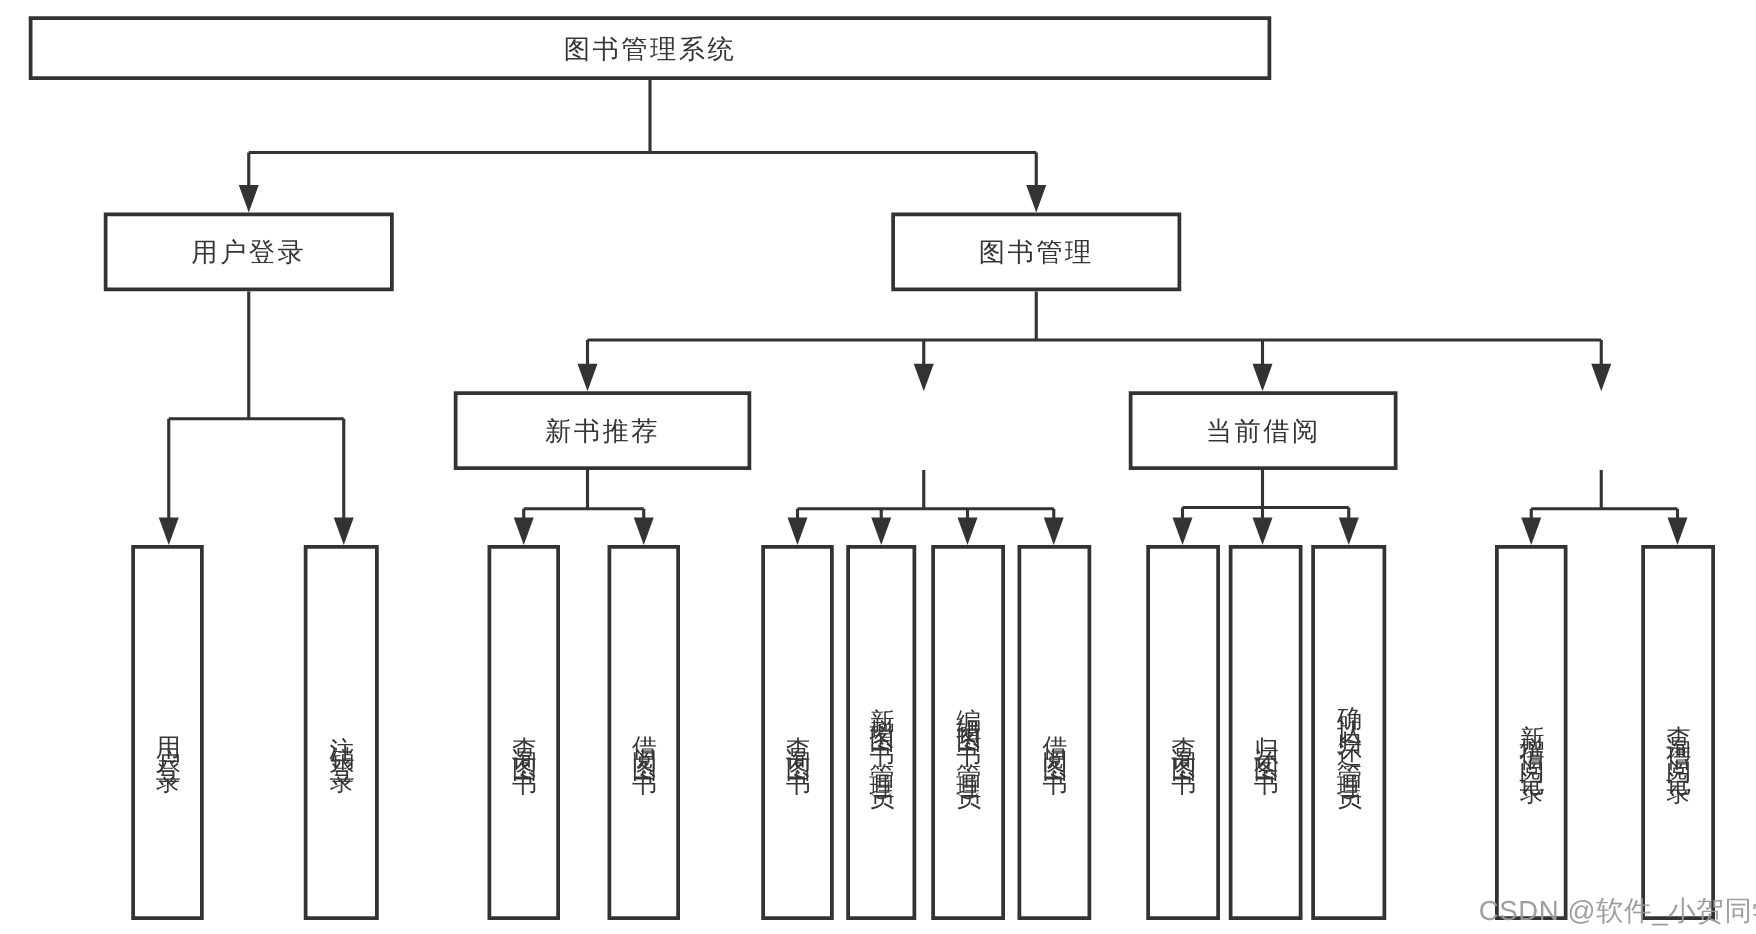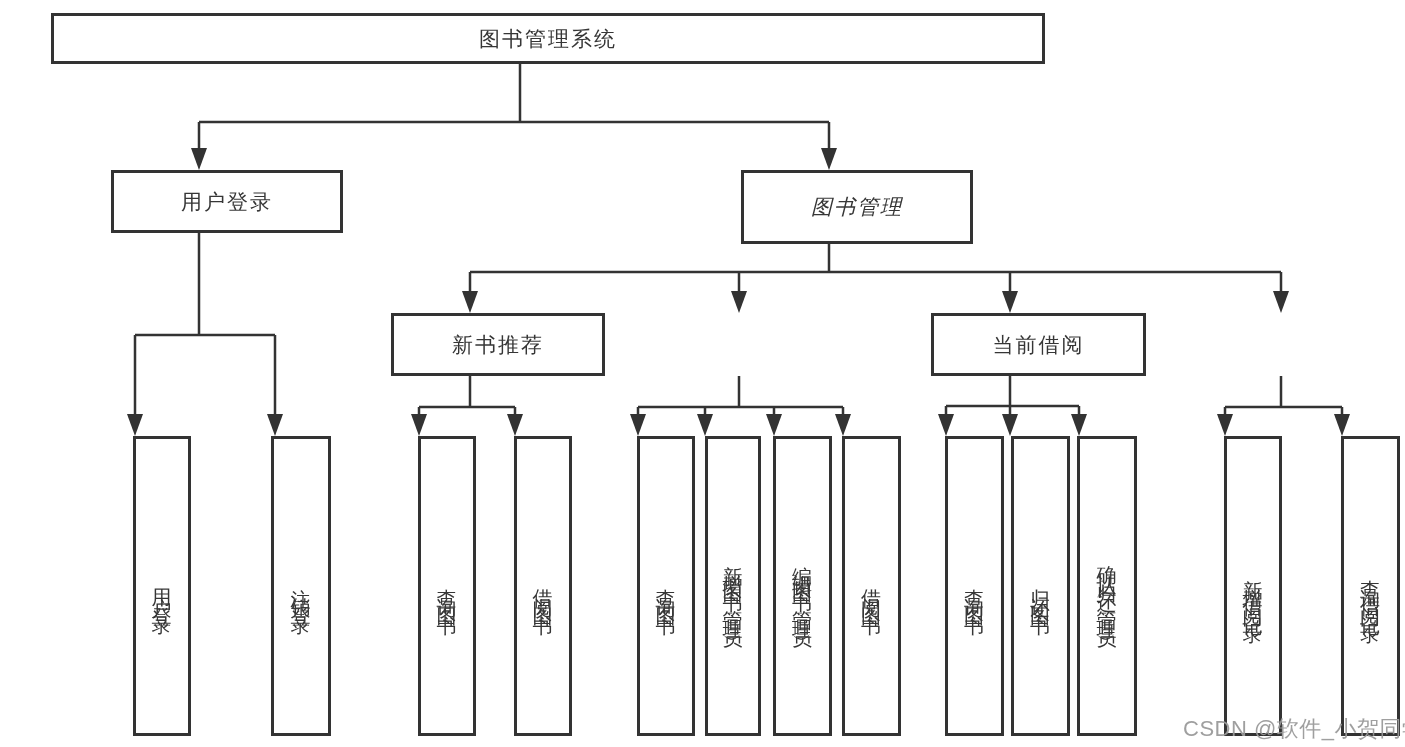--- a/index.html
+++ b/index.html
@@ -10,21 +10,21 @@
     position: relative; overflow: hidden;
   }
   .canvas { position: absolute; left: 0; top: 0; width: 1405px; height: 747px; }
   svg.connectors { position: absolute; left: 0; top: 0; z-index: 1; }
   svg.connectors path { fill: none; stroke: #333333; stroke-width: 2.5; }
   svg.connectors polygon { fill: #333333; stroke: none; }
   .box {
     position: absolute; background: #ffffff;
     border: 3px solid #333333;
     display: flex; align-items: center; justify-content: center;
-    color: #363636; z-index: 2; margin-left: 28px;
+    color: #363636; z-index: 2;
   }
   .hbox { font-size: 21px; letter-spacing: 2px; white-space: nowrap; }
   .vbox .vtext {
     writing-mode: vertical-rl; text-orientation: mixed;
     font-size: 20px; letter-spacing: 9px; line-height: 1;
     margin-bottom: -9px; white-space: nowrap;
   }
   .watermark {
     position: absolute; left: 1183px; top: 714px;
     font-size: 22px; color: rgba(154,154,154,0.95);
@@ -64,23 +64,23 @@
         <polygon points="1002,414 1018,414 1010,436"></polygon>
         <polygon points="1071,414 1087,414 1079,436"></polygon>
         <polygon points="1217,414 1233,414 1225,436"></polygon>
         <polygon points="1334,414 1350,414 1342,436"></polygon>
       </g>
   </svg>
 
   <div class="box hbox" style="left:23px; top:13px; width:994px; height:51px;">图书管理系统</div>
 
   <div class="box hbox" style="left:83px; top:170px; width:232px; height:63px;">用户登录</div>
-  <div class="box hbox" style="left:713px; top:170px; width:232px; height:74px;font-style:italic;">图书管理</div>
+  <div class="box hbox" style="left:713px; top:170px; width:232px; height:63px;">图书管理</div>
 
-  <div class="box hbox" style="left:363px; top:313px; width:214px; height:63px;">新书推荐</div>
+  <div class="box hbox" style="left:363px; top:313px; width:238px; height:63px;">新书推荐</div>
   <div class="box hbox" style="left:903px; top:313px; width:215px; height:63px;">当前借阅</div>
 
   <div class="box vbox" style="left:105px; top:436px; width:58px; height:300px;">
     <span class="vtext">用户登录</span>
   </div>
   <div class="box vbox" style="left:243px; top:436px; width:60px; height:300px;">
     <span class="vtext">注销登录</span>
   </div>
 
   <div class="box vbox" style="left:390px; top:436px; width:58px; height:300px;">

